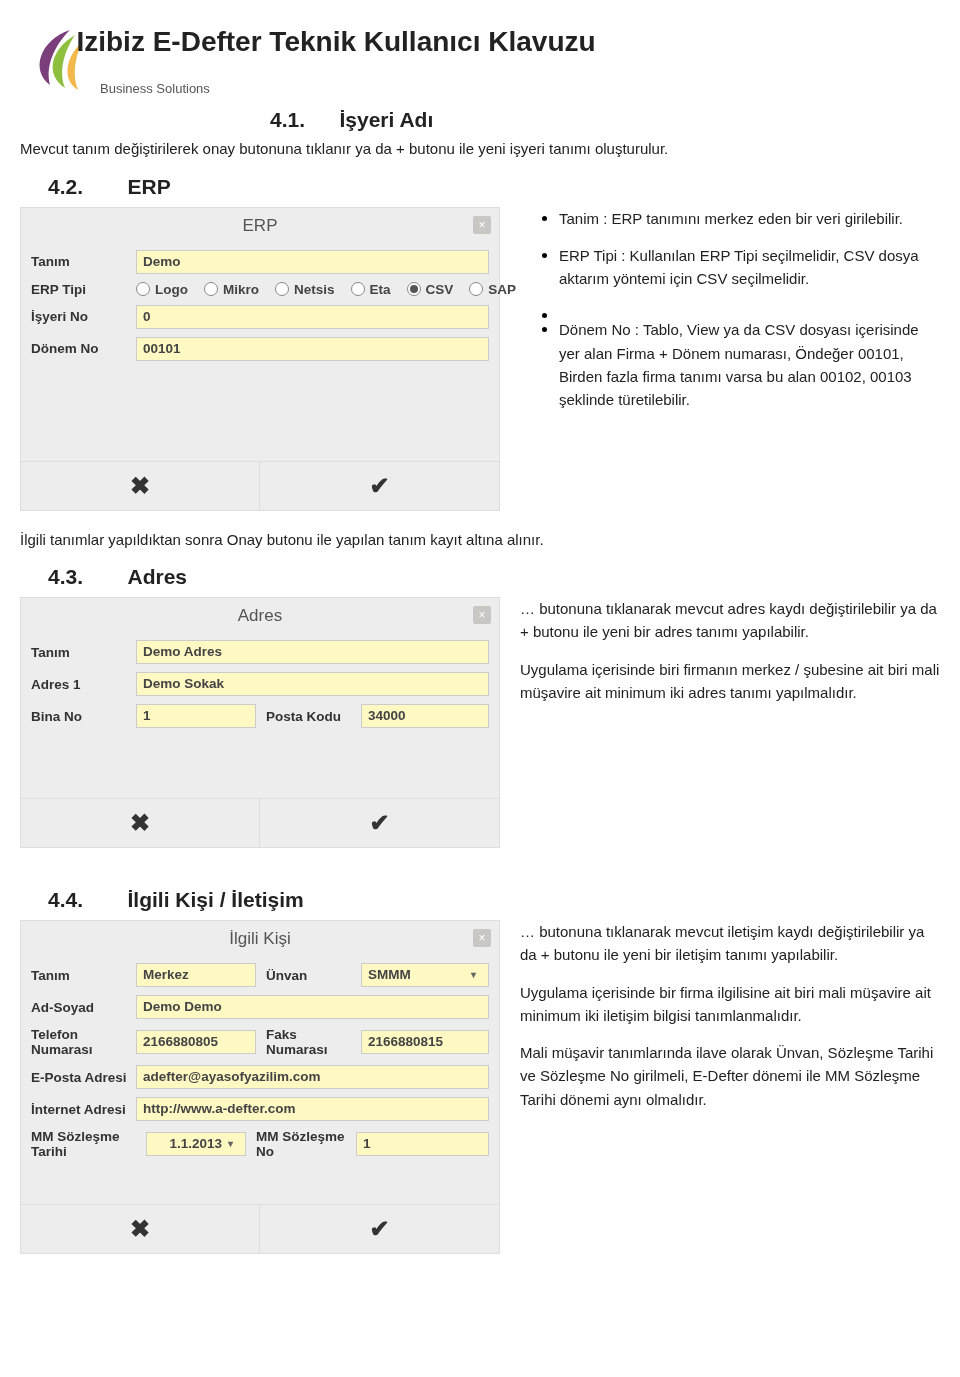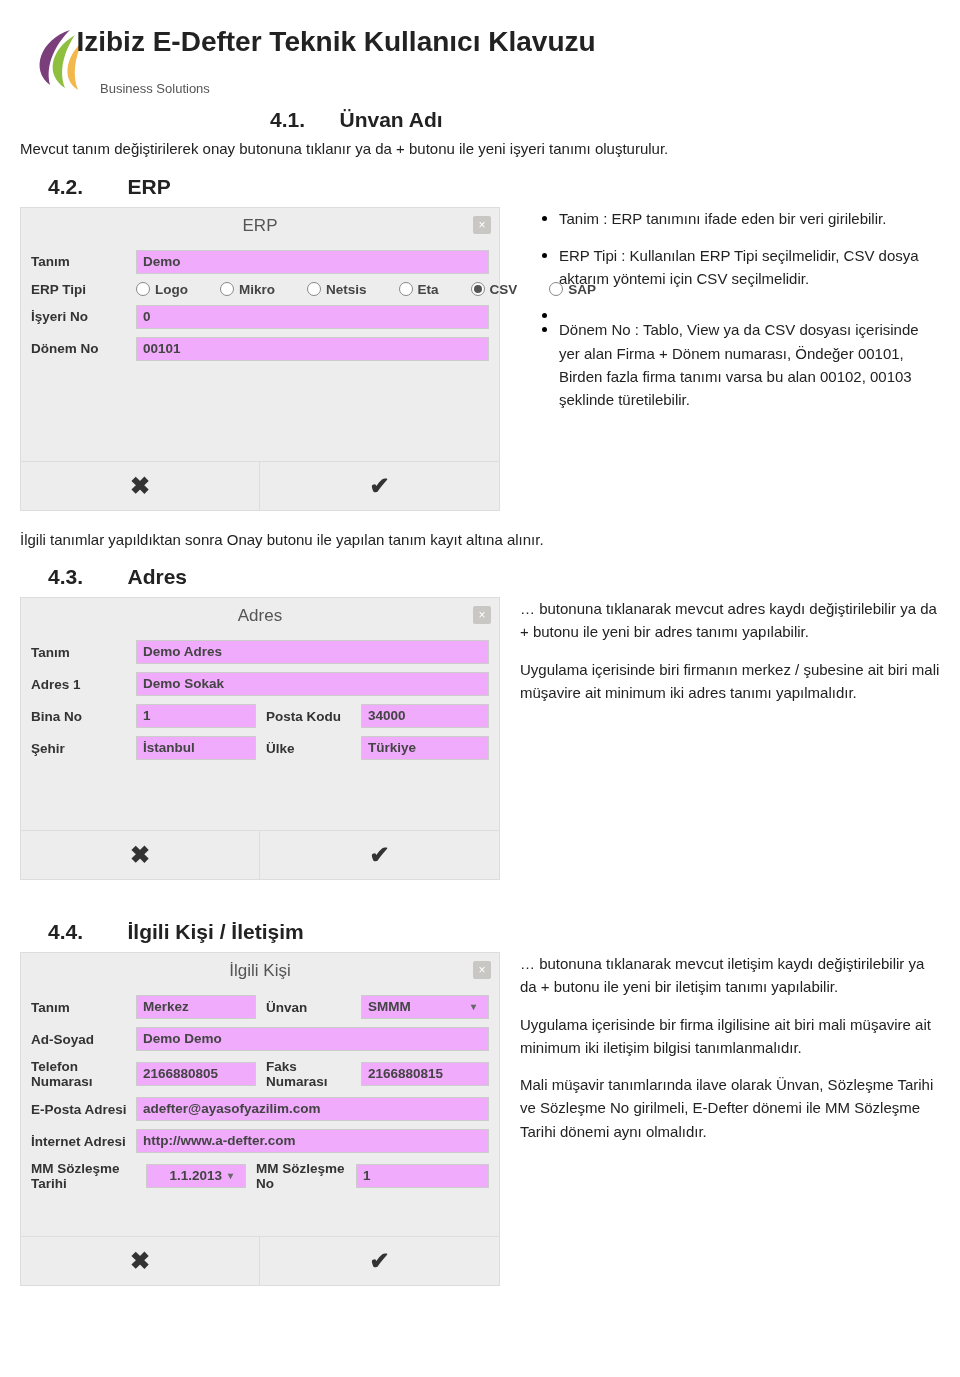--- a/index.html
+++ b/index.html
@@ -107,33 +107,33 @@
     display: flex;
     align-items: center;
     padding: 4px 0;
   }
   .form-row > label {
     width: 105px;
     flex: 0 0 auto;
     color: #333;
   }
   .input {
-    background: #f0abfc;
+    background: #fef9c3;
     border: 1px solid #ccc;
     height: 24px;
     line-height: 22px;
     padding: 0 6px;
     color: #444;
     flex: 1 1 auto;
     white-space: nowrap;
     overflow: hidden;
   }
   .input.small { flex: 0 0 120px; }
   .mid-label { width: 88px; padding-left: 10px; flex: 0 0 auto; }
-  .radio-row { display: flex; align-items: center; gap: 32px; padding-left: 0; flex: 1 1 auto; }
+  .radio-row { display: flex; align-items: center; gap: 16px; padding-left: 0; flex: 1 1 auto; }
   .radio-item { display: flex; align-items: center; gap: 5px; color: #444; }
   .radio-dot {
     width: 14px; height: 14px; border: 1px solid #888; border-radius: 50%; display: inline-block; position: relative; background:#fff;
   }
   .radio-dot.selected::after {
     content: ""; position: absolute; inset: 2px; background: #555; border-radius: 50%;
   }
   .dropdown-caret {
     font-size: 10px;
     color: #666;
@@ -178,21 +178,21 @@
       <path d="M55 15 C30 30 25 55 45 68 C38 50 45 30 55 15 Z" fill="#8fbf3f"></path>
       <path d="M62 22 C45 38 42 60 58 70 C52 55 55 38 62 22 Z" fill="#f2b84b"></path>
     </svg>
   </div>
   <span class="doc-title">Izibiz E-Defter Teknik Kullanıcı Klavuzu</span>
   <span class="logo-subtitle">Business Solutions</span>
 </div>
 
 <div class="section-num-line">
   <span class="section-num">4.1.</span>
-  <span class="section-title">Ünvan Adı</span>
+  <span class="section-title">İşyeri Adı</span>
 </div>
 <p class="body-text">Mevcut tanım değiştirilerek onay butonuna tıklanır ya da + butonu ile yeni işyeri tanımı oluşturulur.</p>
 
 <div class="section-heading-inline">
   <span class="section-num">4.2.</span>
   <span class="section-title">ERP</span>
 </div>
 
 <div class="row-layout">
 
@@ -245,21 +245,21 @@
     </div>
     <div class="dialog-actions">
       <div class="act">✖</div>
       <div class="act">✔</div>
     </div>
   </div>
 
   <div class="side-text">
     <div class="bullet-row">
         <span class="bullet-dot"></span>
-        <p>Tanim : ERP tanımını ifade eden bir veri girilebilir.</p>
+        <p>Tanim : ERP tanımını merkez eden bir veri girilebilir.</p>
       </div>
     <div class="bullet-row">
         <span class="bullet-dot"></span>
         <p>ERP Tipi : Kullanılan ERP Tipi seçilmelidir, CSV dosya aktarım yöntemi için CSV seçilmelidir.</p>
       </div>
     <div class="bullet-row">
         <span class="bullet-dot"></span>
       </div>
     <div class="bullet-row">
         <span class="bullet-dot"></span>
@@ -286,26 +286,20 @@
       </div>
       <div class="form-row">
         <label>Adres 1</label>
         <div class="input">Demo Sokak</div>
       </div>
       <div class="form-row">
         <label>Bina No</label>
         <div class="input small">1</div>
         <label class="mid-label">Posta Kodu</label>
         <div class="input">34000</div>
-      </div>
-      <div class="form-row">
-        <label>Şehir</label>
-        <div class="input small">İstanbul</div>
-        <label class="mid-label">Ülke</label>
-        <div class="input">Türkiye</div>
       </div>
       <div class="dialog-spacer"></div>
     </div>
     <div class="dialog-actions">
       <div class="act">✖</div>
       <div class="act">✔</div>
     </div>
   </div>
   <div class="side-text">
     <p>… butonuna tıklanarak mevcut adres kaydı değiştirilebilir ya da + butonu ile yeni bir adres tanımı yapılabilir.</p>

